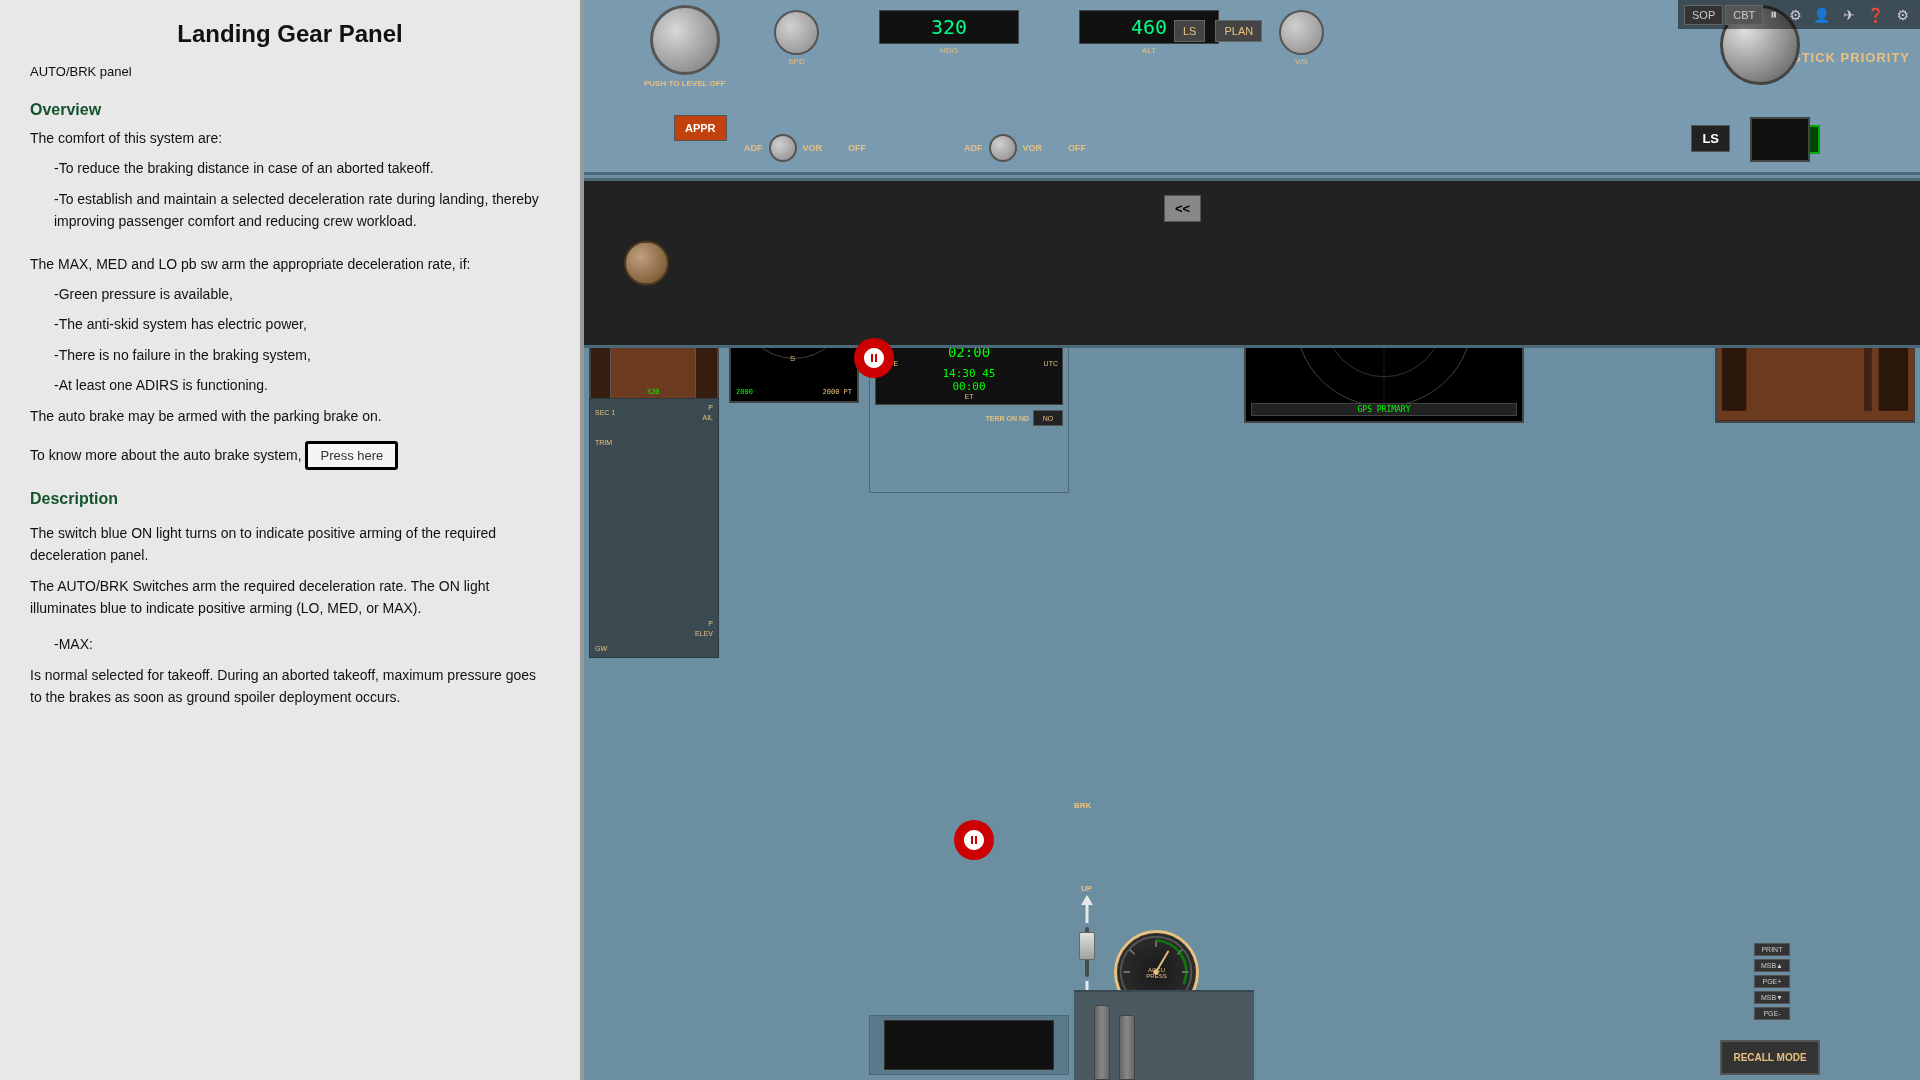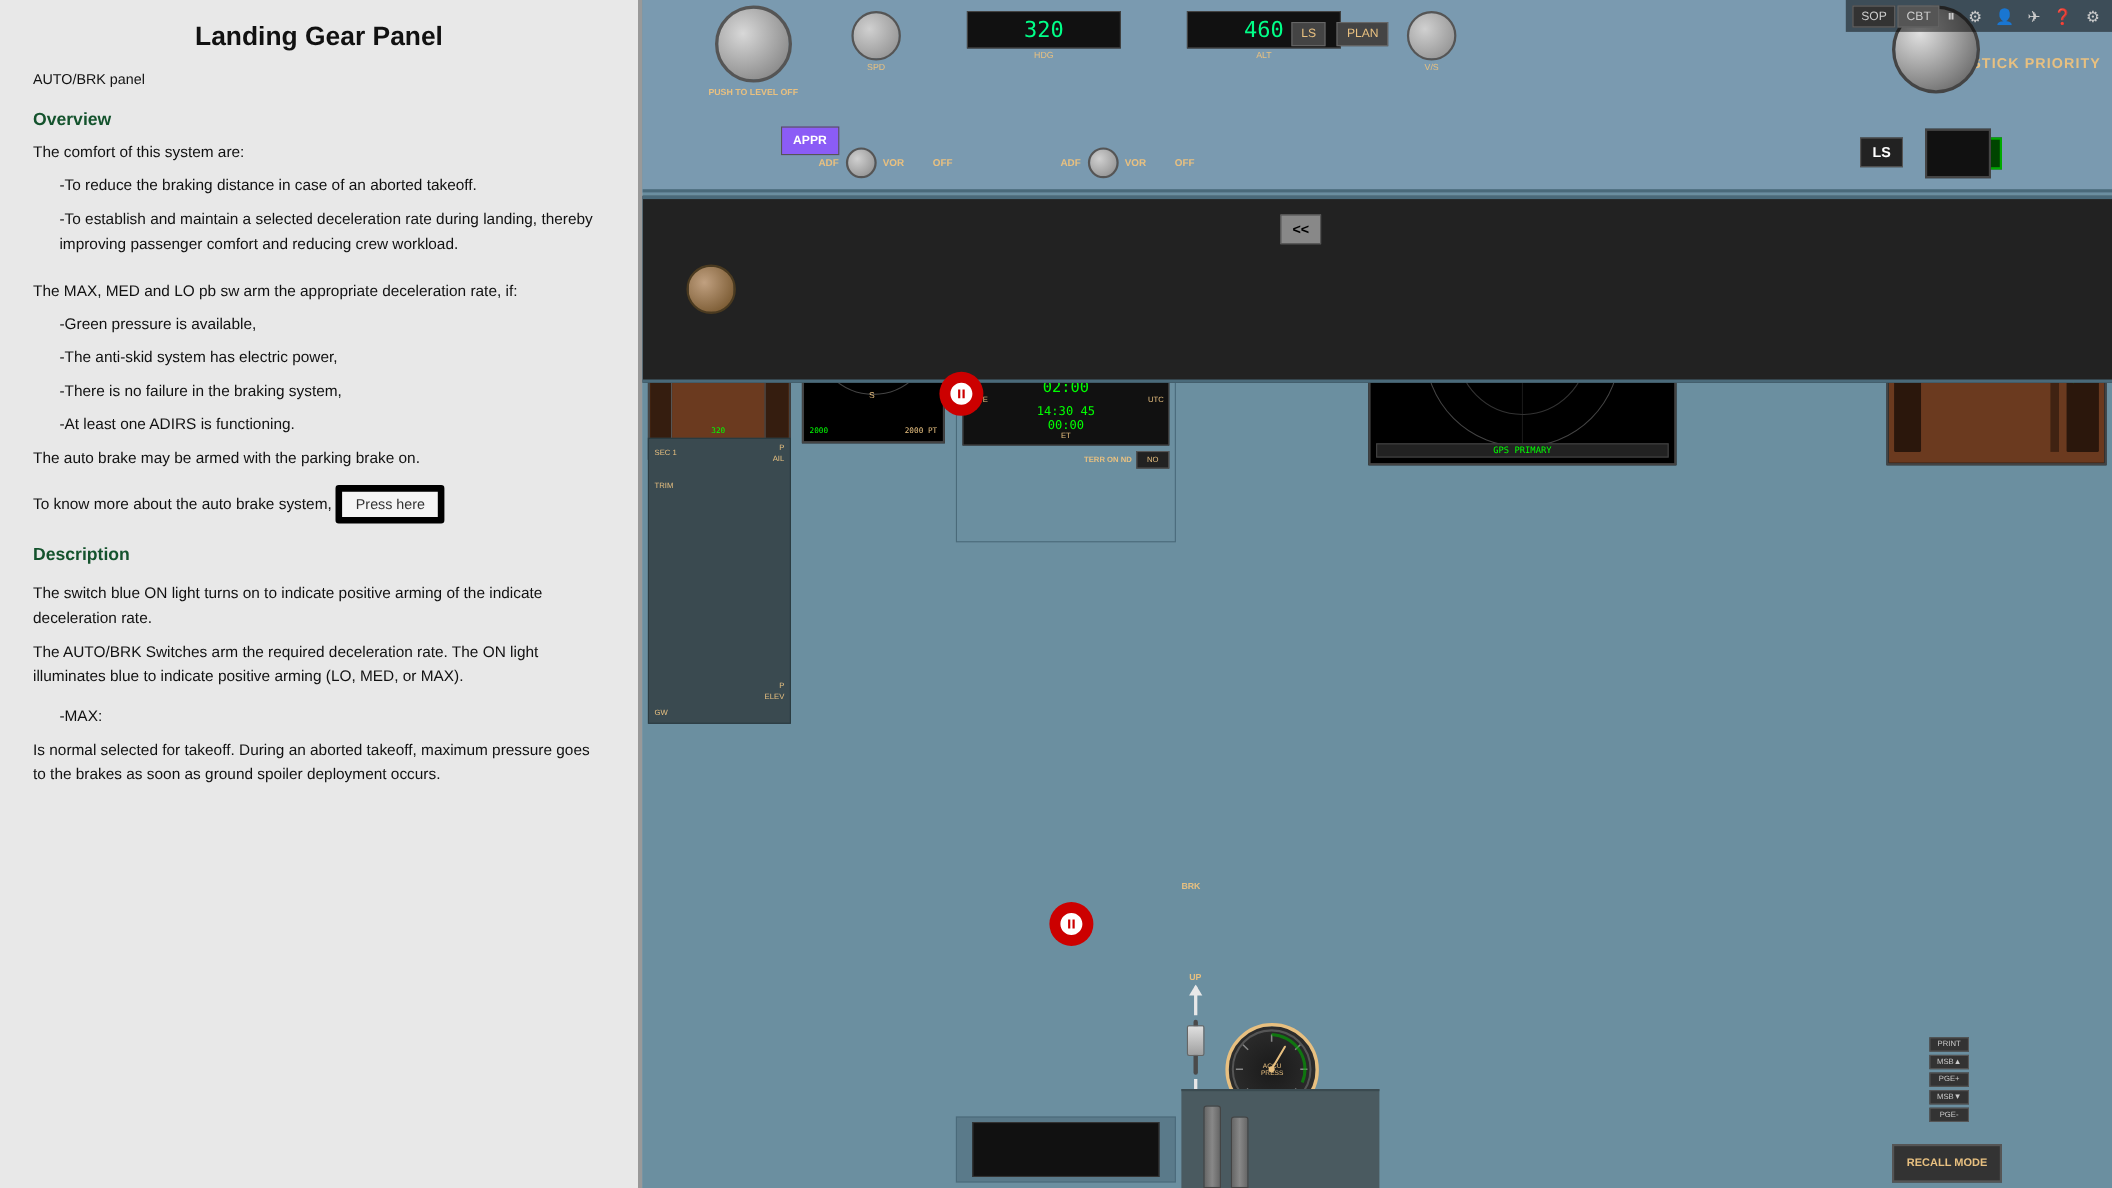--- a/index.html
+++ b/index.html
@@ -53,21 +53,21 @@
       margin-bottom: 8px;
     }
 
     #left-panel .indent {
       margin-left: 24px;
     }
 
     .press-here-btn {
       display: inline-block;
       padding: 4px 12px;
-      border: 6px solid #000000;
+      border: 3px solid #000000;
       background: #f5f5f5;
       border-radius: 3px;
       font-size: 13px;
       cursor: pointer;
       color: #333;
     }
 
     
     #right-panel {
       flex: 1;
@@ -125,27 +125,26 @@
       display: flex;
       align-items: center;
       padding: 0 10px;
     }
 
     
     .appr-btn {
       position: absolute;
       top: 115px;
       left: 90px;
-      background: #8b5cf6;
+      background: #c2410c;
       color: #fff;
       padding: 6px 10px;
       font-size: 11px;
       font-weight: bold;
       border: 1px solid #555;
-      margin-left: 36px;
     }
 
     
     .ls-btn, .fd-btn {
       position: absolute;
       top: 125px;
       background: #222;
       color: #fff;
       padding: 5px 10px;
       font-size: 13px;
@@ -265,21 +264,21 @@
 
   <p>
     <span>To know more about the auto brake system,</span>
     <button class="press-here-btn">Press here</button>
   </p>
 
   <div class="section-gap"></div>
   <h3 class="section-heading">Description</h3>
 
   <div class="small-gap"></div>
-  <p>The switch blue ON light turns on to indicate positive arming of the indicate deceleration rate.</p>
+  <p>The switch blue ON light turns on to indicate positive arming of the required deceleration panel.</p>
   <p>The AUTO/BRK Switches arm the required deceleration rate. The ON light illuminates blue to indicate positive arming (LO, MED, or MAX).</p>
 
   <div class="small-gap"></div>
   <p class="indent">-MAX:</p>
   <p>Is normal selected for takeoff. During an aborted takeoff, maximum pressure goes to the brakes as soon as ground spoiler deployment occurs.</p>
 </div>
 
 <div class="divider"></div>
 
 <div id="right-panel">

